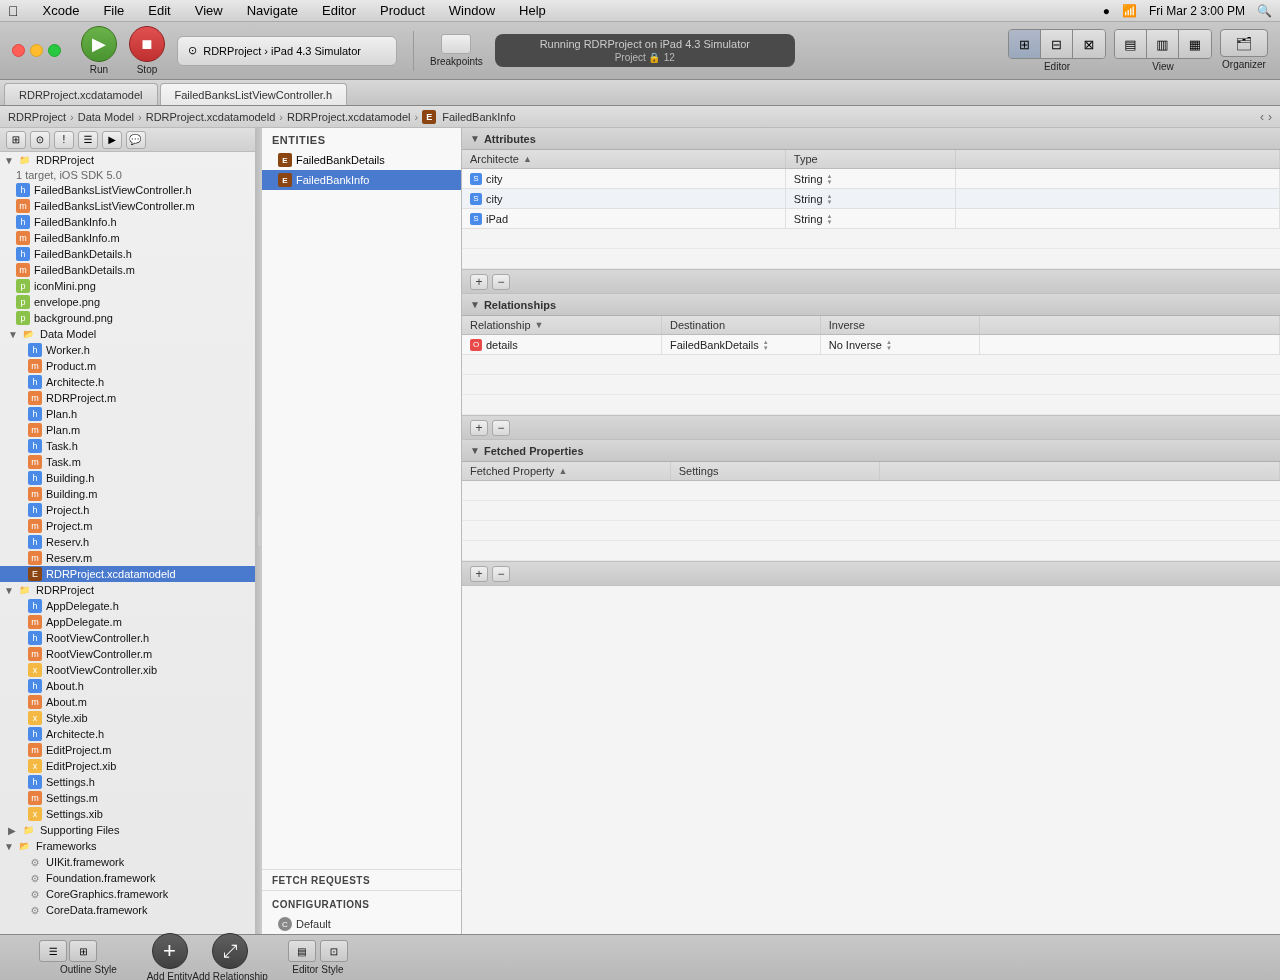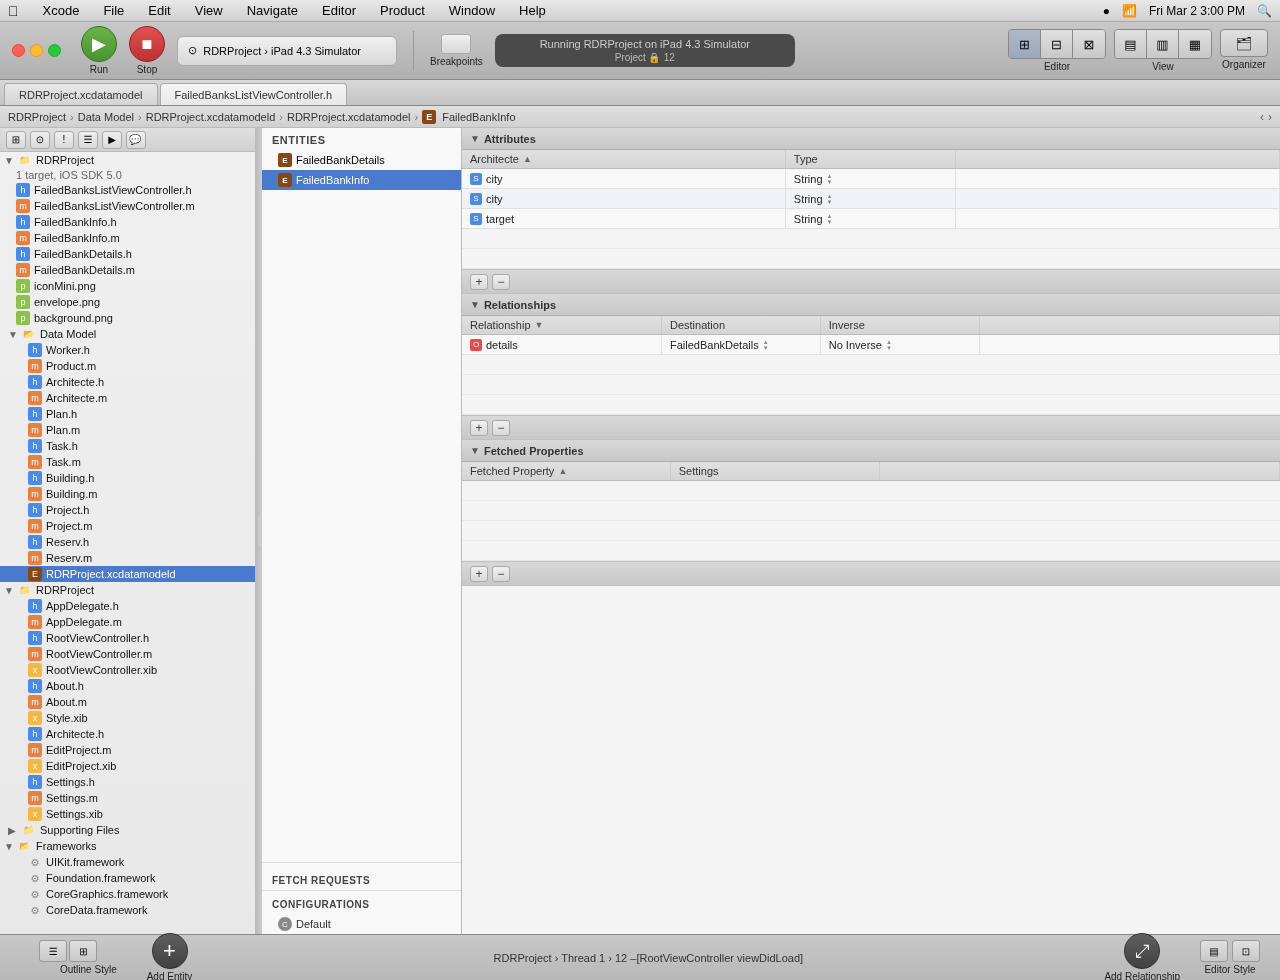--- a/index.html
+++ b/index.html
@@ -66,21 +66,21 @@
     
     .sidebar-resize { width: 6px; background: linear-gradient(to right, #bbb, #ccc); cursor: col-resize; display: flex; flex-direction: column; align-items: center; justify-content: center; }
 
     
     .entities-panel { width: 200px; background: #f8f8f8; border-right: 1px solid #bbb; display: flex; flex-direction: column; flex-shrink: 0; }
     .entities-header { font-size: 11px; font-weight: bold; color: #444; padding: 6px 10px 4px; text-transform: uppercase; letter-spacing: 0.5px; }
     .entities-list { flex: 1; overflow-y: auto; }
     .entity-item { padding: 3px 10px 3px 16px; cursor: pointer; display: flex; align-items: center; gap: 4px; font-size: 11px; }
     .entity-item.selected { background: #4a7acd; color: white; }
     .entity-icon { width: 14px; height: 14px; background: #8b4513; border-radius: 2px; color: white; display: flex; align-items: center; justify-content: center; font-size: 8px; font-weight: bold; flex-shrink: 0; }
-    .fetch-header { font-size: 10px; font-weight: bold; color: #444; padding: 12px 10px 4px; text-transform: uppercase; letter-spacing: 0.5px; border-top: 1px solid #ddd; }
+    .fetch-header { font-size: 10px; font-weight: bold; color: #444; padding: 5px 10px 4px; text-transform: uppercase; letter-spacing: 0.5px; border-top: 1px solid #ddd; }
     .config-header { font-size: 10px; font-weight: bold; color: #444; padding: 8px 10px 4px; text-transform: uppercase; letter-spacing: 0.5px; border-top: 1px solid #ddd; }
     .config-item { padding: 3px 10px 3px 16px; cursor: pointer; display: flex; align-items: center; gap: 4px; font-size: 11px; color: #333; }
     .config-icon { width: 14px; height: 14px; background: #888; border-radius: 50%; color: white; display: flex; align-items: center; justify-content: center; font-size: 8px; flex-shrink: 0; }
 
     
     .content-panel { flex: 1; background: #f4f4f4; display: flex; flex-direction: column; overflow: hidden; }
 
     
     .section { border-bottom: 1px solid #c0c0c0; }
     .section-header { height: 22px; background: linear-gradient(to bottom, #d8d8d8, #c8c8c8); border-bottom: 1px solid #b0b0b0; display: flex; align-items: center; padding: 0 8px; gap: 4px; font-size: 11px; font-weight: bold; color: #333; }
@@ -296,21 +296,21 @@
     <div class="tree-item" style="padding-left:28px;">
       <span class="file-icon fi-m">m</span>
       <span>Product.m</span>
     </div>
     <div class="tree-item" style="padding-left:28px;">
       <span class="file-icon fi-h">h</span>
       <span>Architecte.h</span>
     </div>
     <div class="tree-item" style="padding-left:28px;">
       <span class="file-icon fi-m">m</span>
-      <span>Architecte.m</span>
+      <span>RDRProject.m</span>
     </div>
     <div class="tree-item" style="padding-left:28px;">
       <span class="file-icon fi-h">h</span>
       <span>Plan.h</span>
     </div>
     <div class="tree-item" style="padding-left:28px;">
       <span class="file-icon fi-m">m</span>
       <span>Plan.m</span>
     </div>
     <div class="tree-item" style="padding-left:28px;">
@@ -512,21 +512,21 @@
                 <div class="stepper-up">▲</div>
                 <div class="stepper-dn">▼</div>
               </div>
           </div>
           <div class="table-cell" style="flex:2;"></div>
         </div>
 
         <div class="table-row">
           <div class="table-cell" style="flex:2;">
             <div class="attr-icon-s">S</div>
-            <span>target</span>
+            <span>iPad</span>
           </div>
           <div class="table-cell" style="flex:1;">
             <span>String</span>
             <div class="stepper">
                 <div class="stepper-up">▲</div>
                 <div class="stepper-dn">▼</div>
               </div>
           </div>
           <div class="table-cell" style="flex:2;"></div>
         </div>
@@ -625,25 +625,20 @@
       <div class="ed-btn">⊞</div>
     </div>
     <span style="font-size:10px;color:#222;margin-left:40px;">Outline Style</span>
   </div>
 
   <div style="margin-left:30px;" class="add-entity-btn">
     <div class="add-entity-circle">+</div>
     <span class="bottom-btn-label">Add Entity</span>
   </div>
 
-  <div class="bottom-center">
-    <div style="display:flex;align-items:center;gap:8px;font-size:11px;color:#333;">
-      <span>RDRProject › Thread 1 › 12 –[RootViewController viewDidLoad]</span>
-    </div>
-  </div>
 
   <div class="add-rel-btn" style="margin-right:20px;">
     <div class="add-rel-circle">⤢</div>
     <span class="bottom-btn-label">Add Relationship</span>
   </div>
 
   <div style="display:flex;flex-direction:column;align-items:center;gap:2px;">
     <div class="editor-style-btns">
       <div class="ed-btn">▤</div>
       <div class="ed-btn">⊡</div>

